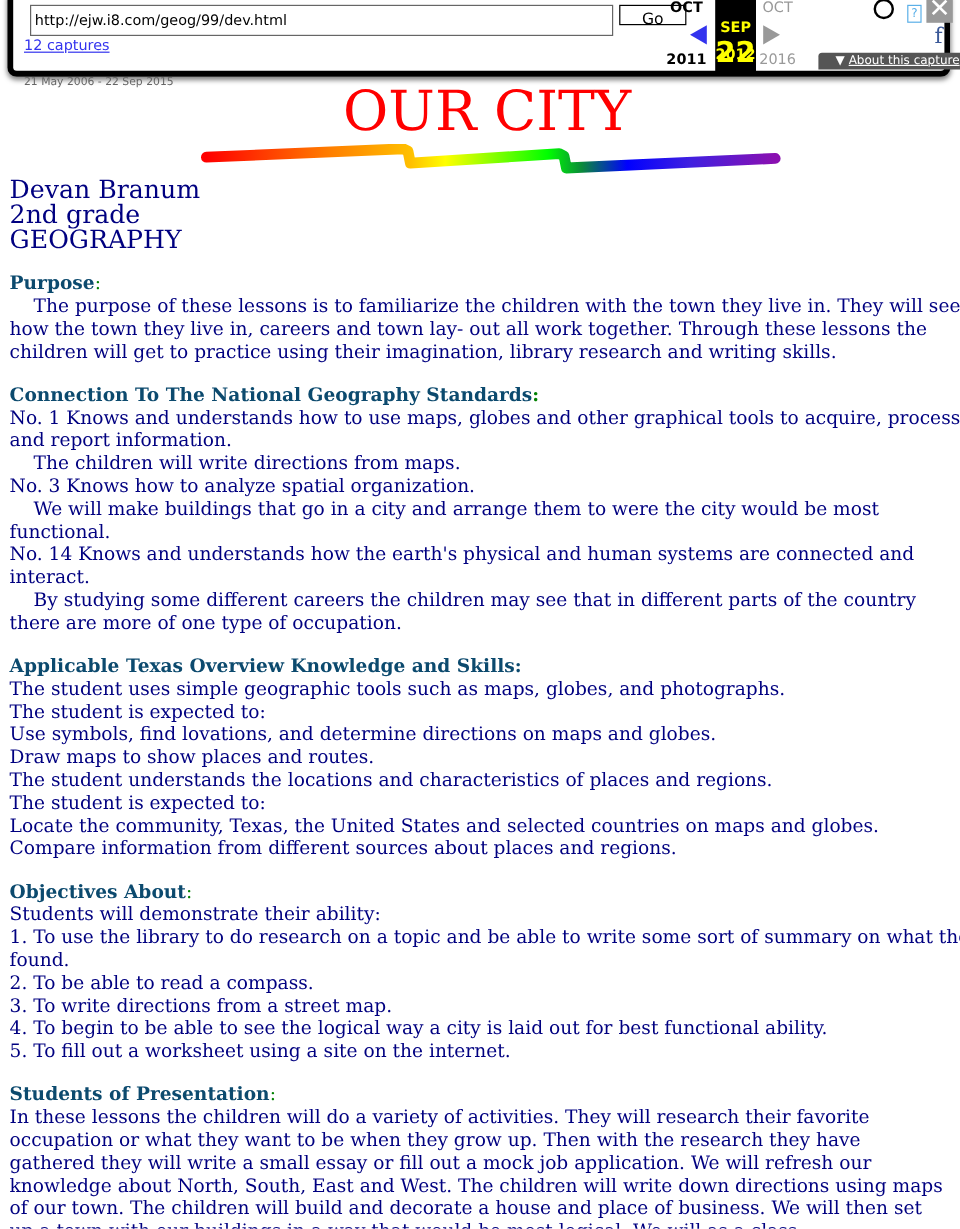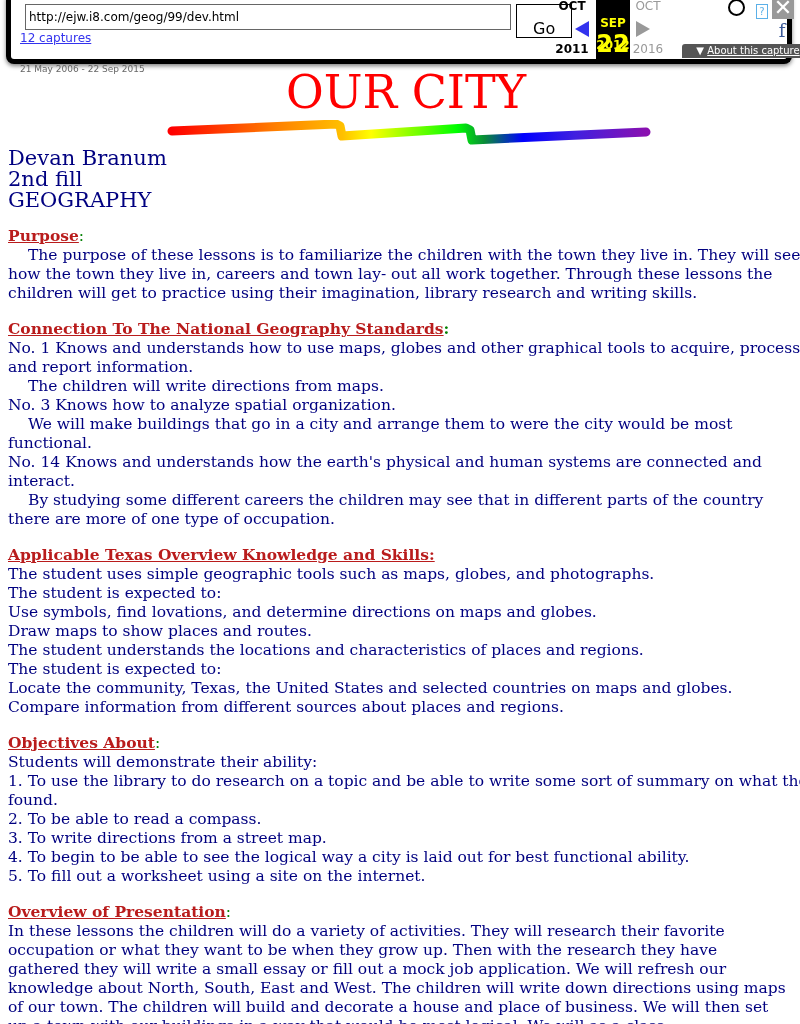--- a/index.html
+++ b/index.html
@@ -23,22 +23,22 @@
   }
   #wm-url {
     position: absolute; left: 14px; top: 8px; width: 486px; height: 17px;
     border: 1px solid #666; box-sizing: border-box;
     font-family: "DejaVu Sans", sans-serif; font-size: 12px; color: #000;
     padding: 12px 3px; line-height: 15px; background: #fff;
   }
   #wm-go {
     position: absolute; left: 505px; top: 8px; width: 56px; height: 17px;
     border: 1px solid #000; background: #fff; box-sizing: border-box;
-    font-family: "DejaVu Sans", sans-serif; font-size: 16px; color: #000;
-    padding: 16px; line-height: 15px; text-align: center;
+    font-family: "DejaVu Sans", sans-serif; font-size: 13px; color: #000;
+    padding: 4px; line-height: 15px; text-align: center;
   }
   #wm-captures {
     position: absolute; left: 9px; top: 35px;
     font-size: 12px; font-weight: normal; color: #3333ee; text-decoration: underline;
   }
   #wm-range {
     position: absolute; left: 9px; top: 68px;
     font-size: 9px; color: #666;
   }
   .wm-col { position: absolute; top: 4px; width: 34px; text-align: center; font-weight: bold; }
@@ -97,21 +97,21 @@
   #author-block {
     position: absolute; left: 8px; top: 148px;
     font-size: 21px; line-height: 21px; color: #000080;
   }
   #content {
     position: absolute; left: 8px; top: 226px; width: 800px;
     font-size: 15.5px; line-height: 19px; color: #000080;
   }
   .section { margin-bottom: 16px; }
   .heading {
-    color: #b91c1c; font-weight: bold; text-decoration: underline; cursor: pointer;
+    color: #0c4a6e; font-weight: bold; cursor: pointer;
   }
   .colon { color: #008000; }
   .indent { text-indent: 20px; }
   p { margin: 0; }
 </style>
 </head>
 <body>
 
 <div id="wm-toolbar">
   <input id="wm-url" type="text" value="http://ejw.i8.com/geog/99/dev.html" style="">
@@ -161,21 +161,21 @@
       <stop offset="0.74" stop-color="#0000ff"></stop>
       <stop offset="0.85" stop-color="#4020e0"></stop>
       <stop offset="1" stop-color="#8a10b0"></stop>
     </linearGradient>
   </defs>
   <path d="M6 11 L170 4 L174 6 L176 16 L300 8 L304 10 L306 20 L480 12" fill="none" stroke="url(#rb)" stroke-width="9" stroke-linecap="round" stroke-linejoin="round"></path>
 </svg>
 
 <div id="author-block">
   <div>Devan Branum</div>
-  <div>2nd fill</div>
+  <div>2nd grade</div>
   <div>GEOGRAPHY</div>
 </div>
 
 <div id="content">
 
   <div class="section">
     <div>
       <a class="heading">Purpose</a><span class="colon">:</span>
     </div>
     <p class="indent">The purpose of these lessons is to familiarize the children with the town they live in.  They will see how the town they live in, careers and town lay- out all work together.  Through these lessons the children will get to practice using their imagination, library research and writing skills.</p>
@@ -214,17 +214,17 @@
     <p>Students will demonstrate their ability:</p>
     <p style="width:810px">1.  To use the library to do research on a topic and be able to write some sort of summary on what they found.</p>
     <p>2.  To be able to read a compass.</p>
     <p>3.  To write directions from a street map.</p>
     <p>4.  To begin to be able to see the logical way a city is laid out for best functional ability.</p>
     <p>5.  To fill out a worksheet using a site on the internet.</p>
   </div>
 
   <div class="section">
     <div>
-      <a class="heading">Overview of Presentation</a><span class="colon">:</span>
+      <a class="heading">Students of Presentation</a><span class="colon">:</span>
     </div>
     <p style="width:780px">In these lessons the children will do a variety of activities.  They will research their favorite occupation or what they want to be when they grow up.  Then with the research they have gathered they will write a small essay or fill out a mock job application.  We will refresh our knowledge about North, South, East and West.  The children will write down directions using maps of our town.  The children will build and decorate a house and place of business.  We will then set up a town with our buildings in a way that would be most logical.  We will as a class</p>
   </div>
 </div>
 
 </body></html>

